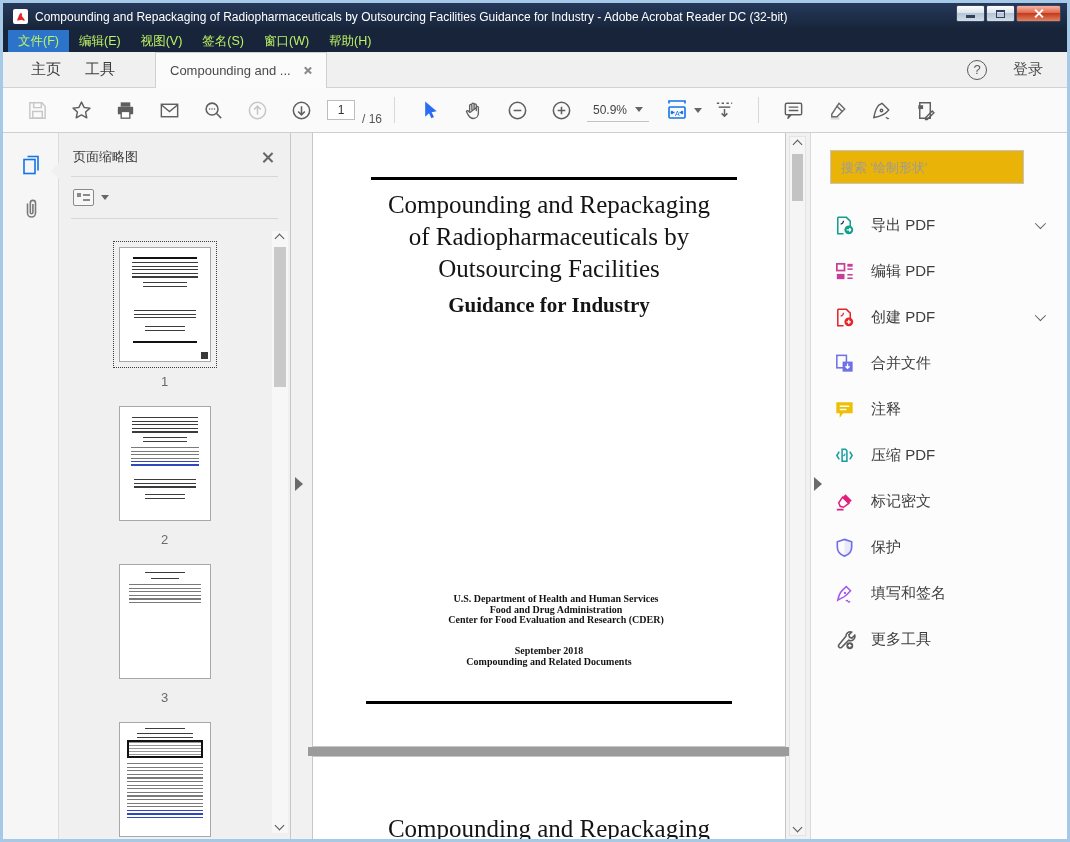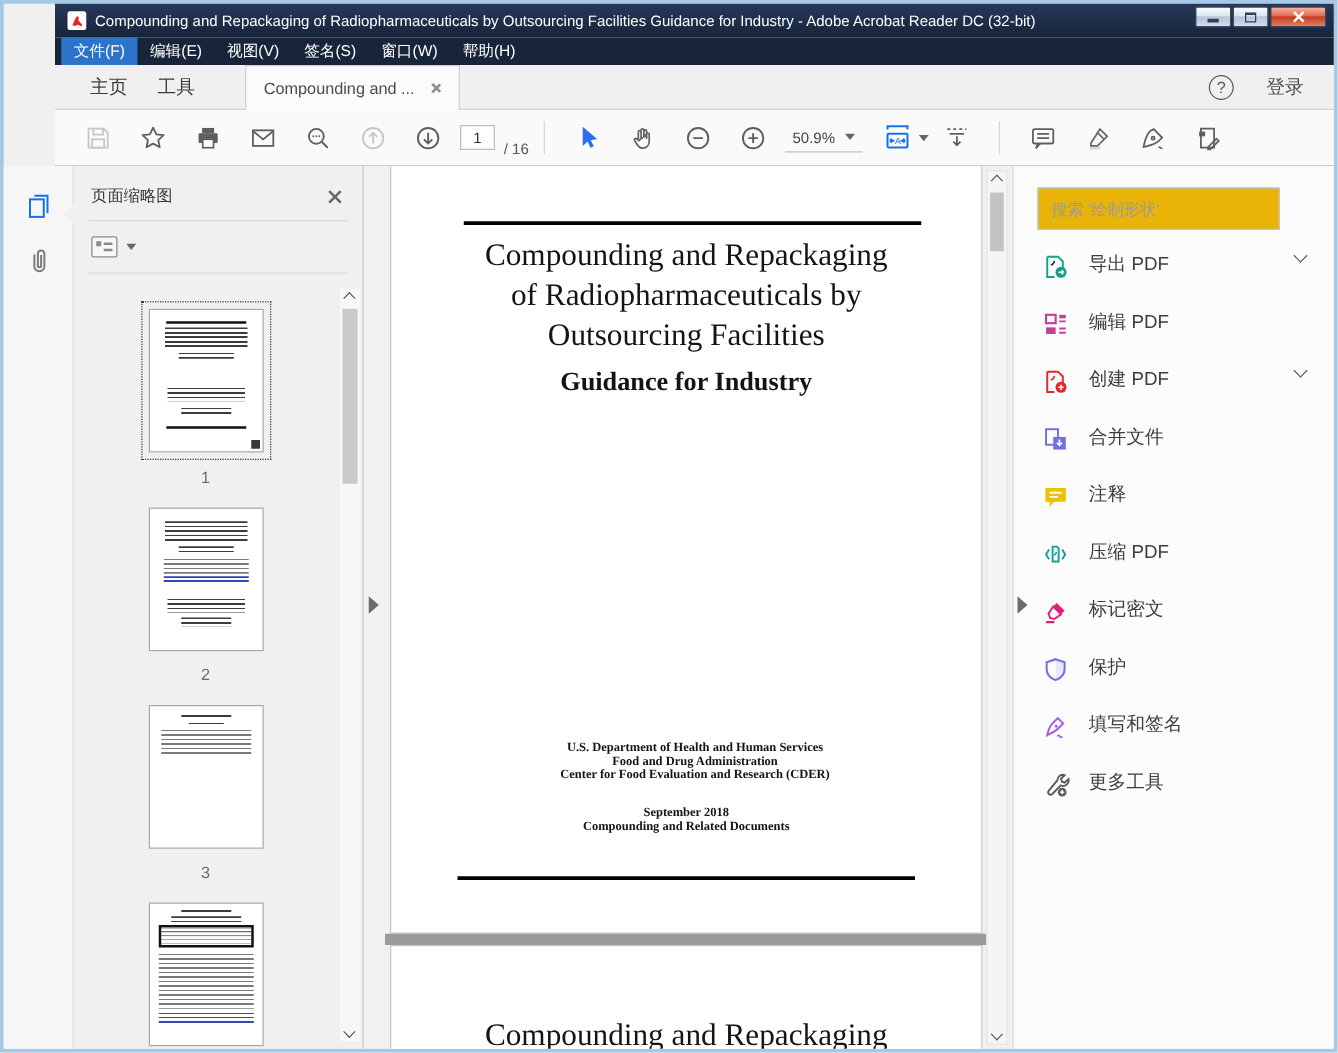--- a/index.html
+++ b/index.html
@@ -1,36 +1,36 @@
 <!DOCTYPE html>
 <html><head>
 <meta charset="utf-8">
 <style>
   * { margin:0; padding:0; box-sizing:border-box; }
   html,body { width:1070px; height:842px; overflow:hidden; }
   body { font-family:"Liberation Sans","DejaVu Sans",sans-serif; }
 
-  .window { position:absolute; inset:0; border:3px solid #a6c9e8; background:#f0f0f0;padding-left:41px; }
+  .window { position:absolute; inset:0; border:3px solid #a6c9e8; background:#f0f0f0; }
 
   
   .titlebar { height:27px; background:linear-gradient(#26395b,#172439); display:flex; align-items:center; padding:0 6px 0 10px; }
   .app-logo { width:15px; height:15px; background:#fff; border-radius:2px; margin-right:7px; display:flex; align-items:center; justify-content:center; flex:0 0 auto; }
   .title-text { color:#fff; font-size:12px; white-space:nowrap; overflow:hidden; }
   .win-btns { margin-left:auto; display:flex; gap:1px; align-self:flex-start; margin-top:2px; }
   .wbtn { width:29px; height:17px; border:1px solid #37465e; border-radius:2px; background:linear-gradient(#fdfdfd,#dbe4ee 45%,#b6c4d5 50%,#d3dde8); display:flex; align-items:center; justify-content:center; position:relative; }
   .wbtn.close { width:45px; background:linear-gradient(#f7b4a4,#e06a4e 45%,#c33c1f 50%,#e2815f); }
   .glyph-min { width:9px; height:3px; background:#30405c; margin-top:6px; }
   .glyph-max { width:9px; height:8px; border:1px solid #30405c; border-top-width:2px; background:transparent; }
   .glyph-x { position:relative; width:11px; height:11px; }
   .glyph-x::before,.glyph-x::after { content:""; position:absolute; left:5px; top:0; width:2px; height:11px; background:#fff; }
   .glyph-x::before { transform:rotate(45deg); } .glyph-x::after { transform:rotate(-45deg); }
 
   
   .menubar { height:22px; background:#172439; display:flex; align-items:stretch; padding-left:5px; }
-  .menu-item { color:#ffffff; font-size:12.5px; padding:0 10px; display:flex; align-items:center; }
+  .menu-item { color:#bef264; font-size:12.5px; padding:0 10px; display:flex; align-items:center; }
   .menu-item.active { background:#2b74c9; }
 
   
   .tabbar { height:36px; background:#f0f0f0; border-bottom:1px solid #d2d2d2; display:flex; align-items:center; padding-left:16px; }
   .tab { font-size:15px; color:#3c3c3c; padding:0 12px; height:36px; display:flex; align-items:center; }
   .doctab { margin-left:28px; height:36px; background:#fbfbfb; border:1px solid #d0d0d0; border-bottom:none; display:flex; align-items:center; gap:12px; padding:0 14px; }
   .doctab-label { font-size:13px; color:#4a4a4a; }
   .tab-x { position:relative; width:9px; height:9px; }
   .tab-x::before,.tab-x::after { content:""; position:absolute; left:4px; top:0; width:1.6px; height:9px; background:#8a8a8a; }
   .tab-x::before { transform:rotate(45deg); } .tab-x::after { transform:rotate(-45deg); }
@@ -106,21 +106,21 @@
   .dscroll { position:absolute; right:4px; top:3px; bottom:3px; width:17px; background:#f5f5f5; border:1px solid #e4e4e4; }
   .dscroll-thumb { position:absolute; left:2px; right:2px; top:17px; height:47px; background:#c3c3c3; }
   .collapse-left { position:absolute; left:4px; top:344px; width:0; height:0; border-top:7px solid transparent; border-bottom:7px solid transparent; border-left:8px solid #6b6b6b; }
 
   
   .rpanel { width:257px; background:#fcfcfc; border-left:1px solid #d9d9d9; position:relative; padding-top:17px; }
   .collapse-right { position:absolute; left:3px; top:344px; width:0; height:0; border-top:7px solid transparent; border-bottom:7px solid transparent; border-left:8px solid #6b6b6b; }
   .search-box { display:block; margin:0 19px; width:194px; height:34px; border:1px solid #c4c4c4; background:#eab308; font-size:13px; padding:0 10px; color:#333; font-family:"Liberation Sans","DejaVu Sans",sans-serif; }
   .search-box::placeholder { color:#9b9b9b; }
   .tool-list { margin-top:18px; }
-  .tool-row { height:46px; display:flex; align-items:flex-start; padding:0 24px 0 22px; }
+  .tool-row { height:46px; display:flex; align-items:center; padding:0 24px 0 22px; }
   .tool-row svg { width:23px; height:23px; margin-right:15px; flex:0 0 auto; }
   .tool-label { font-size:15px; color:#3d3d3d; white-space:nowrap; }
   .tool-chev { margin-left:auto; width:8px; height:8px; border-right:1.7px solid #5f5f5f; border-bottom:1.7px solid #5f5f5f; transform:rotate(45deg) translateY(-2px); }
 </style>
 </head>
 <body>
 
 <div class="window">
 
   <div class="titlebar">

